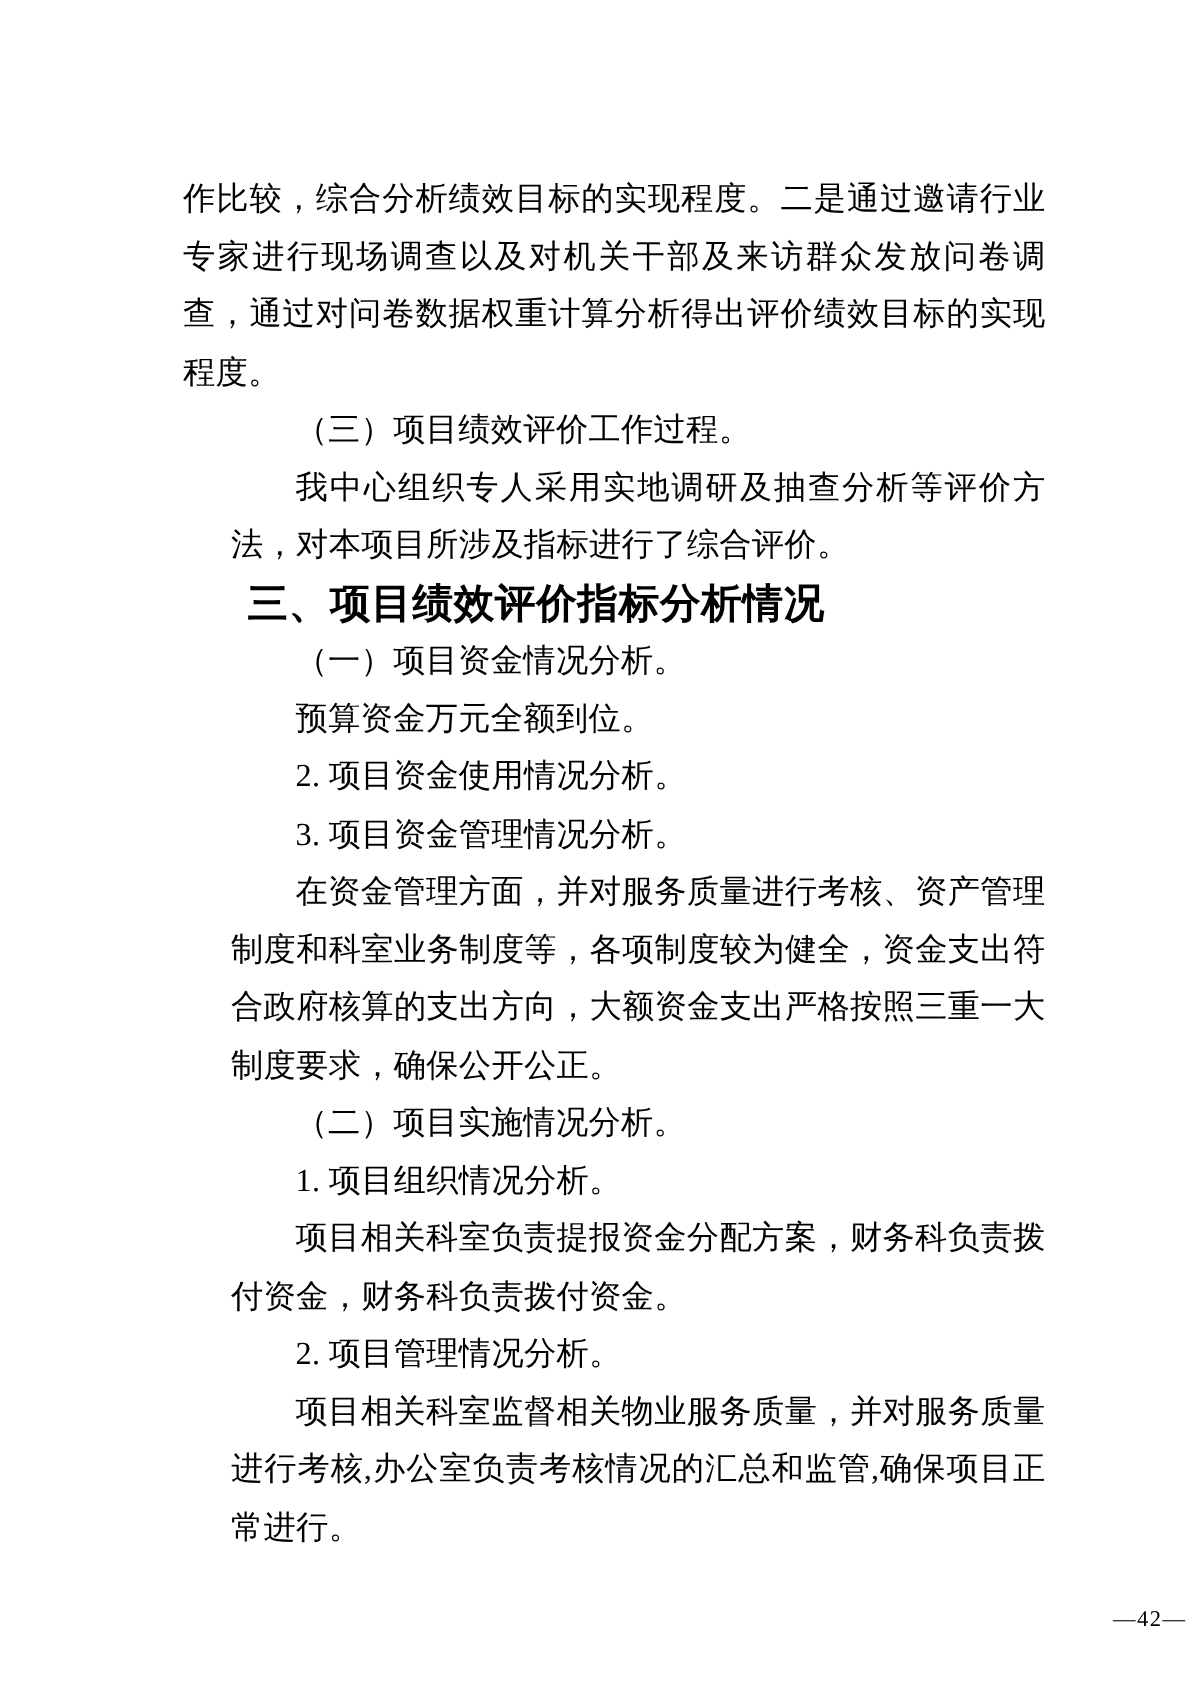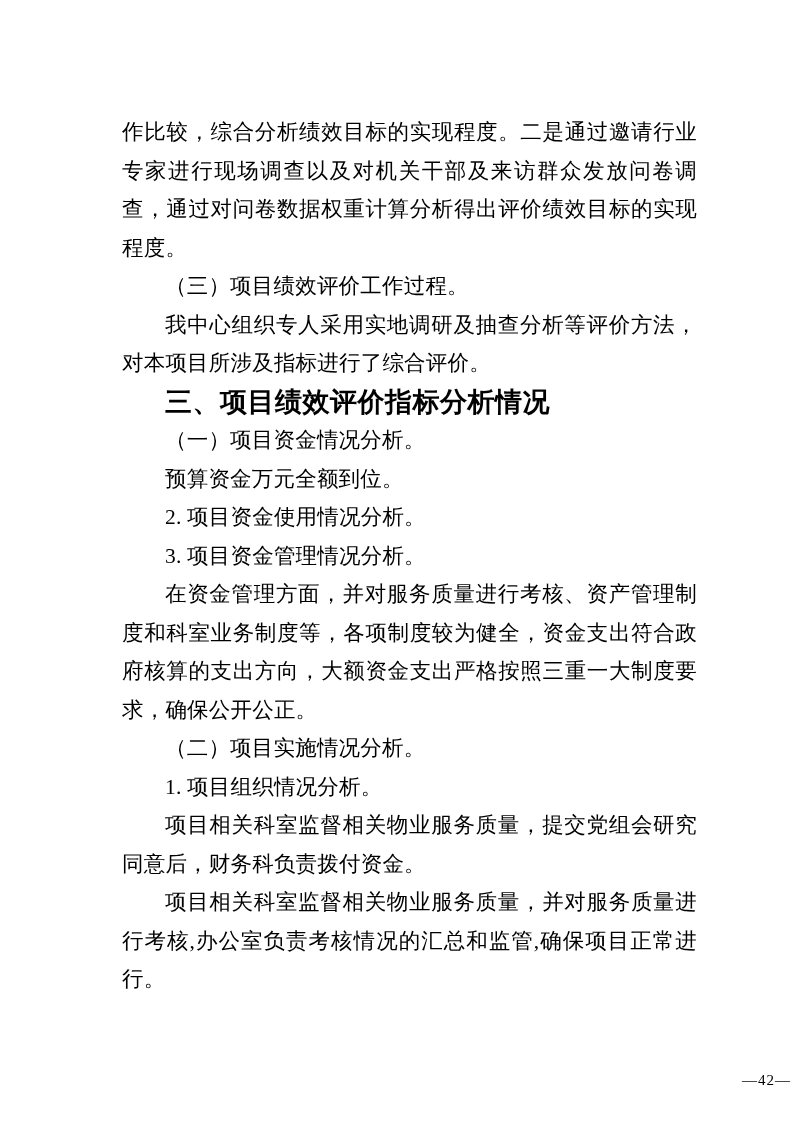--- a/index.html
+++ b/index.html
@@ -31,20 +31,21 @@
     text-align: justify;
     text-justify: inter-ideograph;
   }
   .para {
     margin: 0;
     padding: 0;
     text-indent: 0;
   }
   .indent2 {
     text-indent: 43px;
+    margin-left: 32px;
   }
   .heading {
     margin: 0;
     padding: 0;
     font-weight: bold;
     text-indent: 43px;
     font-family: "Liberation Sans", "DejaVu Sans", sans-serif;
     font-size: 27px;
     letter-spacing: 0.5px;
   }
@@ -88,22 +89,23 @@
 
 
     <p class="para indent2">3. 项目资金管理情况分析。</p>
 
     <p class="para indent2">在资金管理方面，并对服务质量进行考核、资产管理制度和科室业务制度等，各项制度较为健全，资金支出符合政府核算的支出方向，大额资金支出严格按照三重一大制度要求，确保公开公正。</p>
 
     <p class="para indent2">（二）项目实施情况分析。</p>
 
     <p class="para indent2">1. 项目组织情况分析。</p>
 
-    <p class="para indent2">项目相关科室监督相关物业服务质量，提交党组会研究同意后，财务科负责拨付资金。</p>
+    <p class="para indent2">项目相关科室负责提报资金分配方案，财务科负责拨付资金，财务科负责拨付资金。</p>
 
+    <p class="para indent2">2. 项目管理情况分析。</p>
 
     <p class="para indent2">项目相关科室监督相关物业服务质量，并对服务质量进行考核,办公室负责考核情况的汇总和监管,确保项目正常进行。</p>
 
   </div>
 </div>
 
 <div class="footer">
   <span class="page-number-wrap">—42—</span>
 </div>
 

